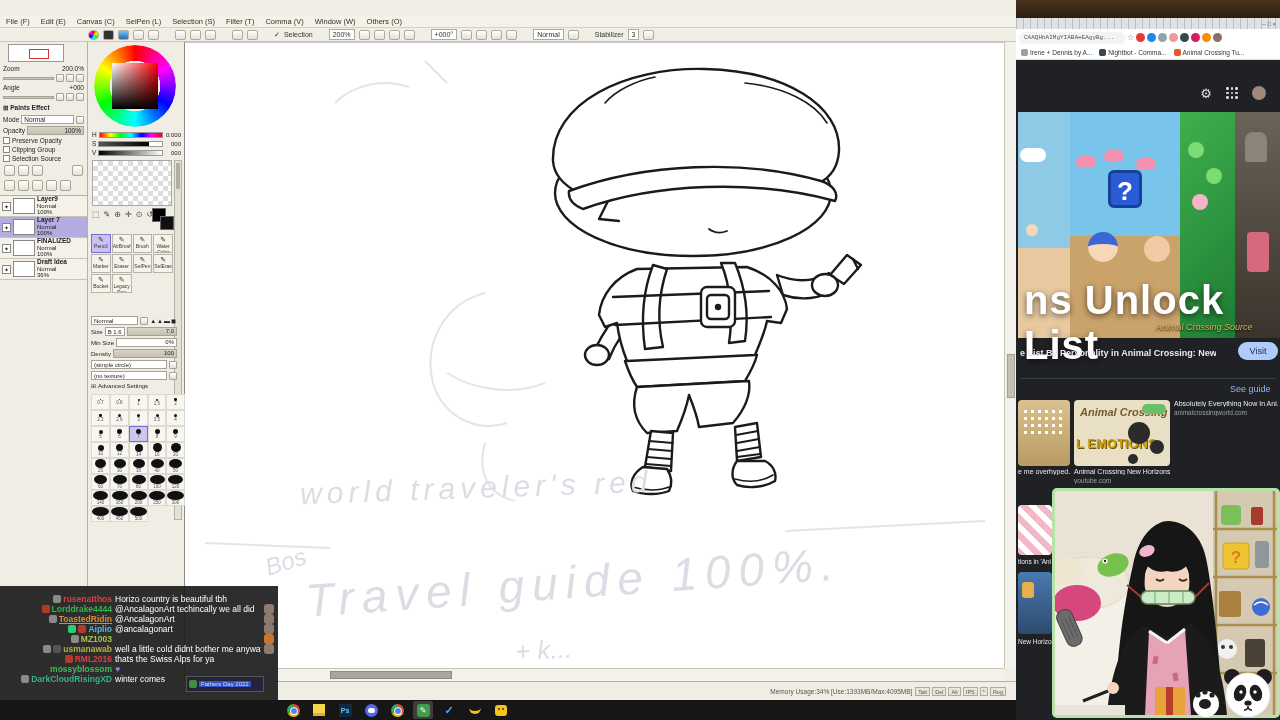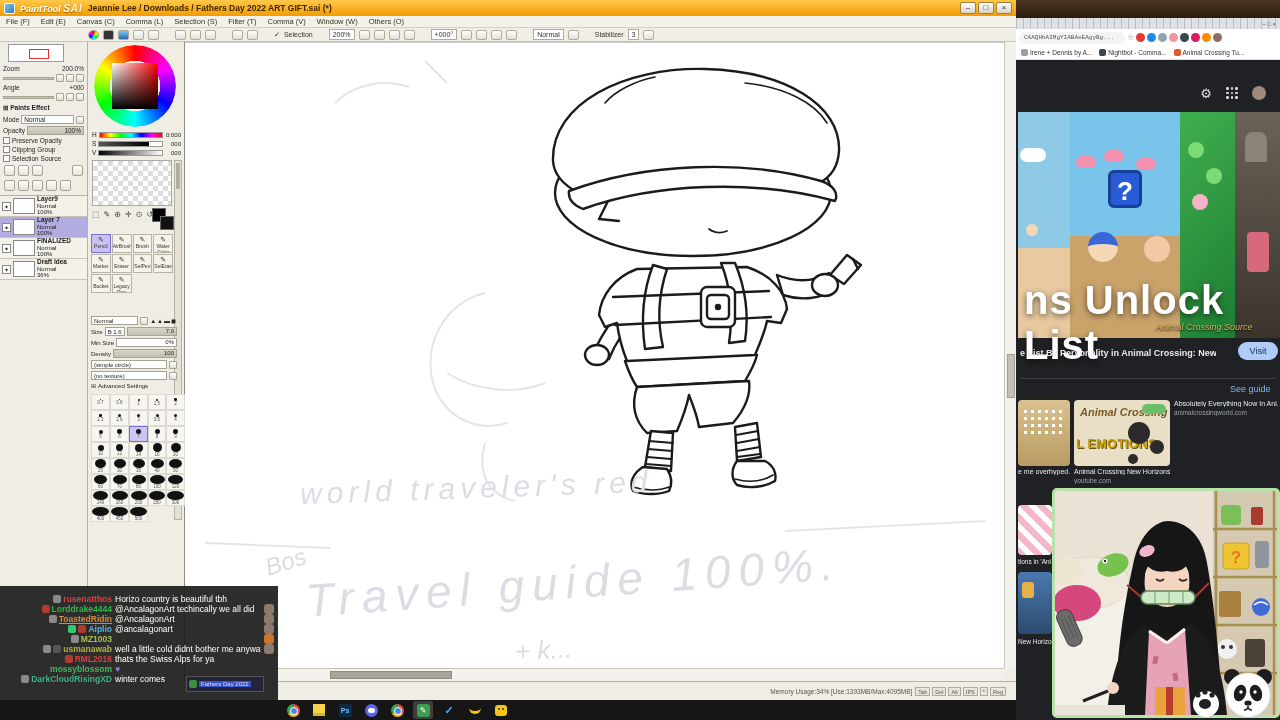--- a/index.html
+++ b/index.html
@@ -178,37 +178,27 @@
 
   svg{display:block;}
 </style>
 </head>
 <body>
 
 <div id="screen">
 
   <div class="abs sai">
 
-    <div class="abs sai-title">
-      <div class="sai-appicon"></div>
-      <div class="sai-logo"><span>PaintTool</span> <b>SAI</b></div>
-      <div class="sai-titletext">Jeannie Lee / Downloads / Fathers Day 2022 ART GIFT.sai (*)</div>
-      <div class="winbtns">
-        <div class="winbtn">–</div>
-        <div class="winbtn">□</div>
-        <div class="winbtn">×</div>
-      </div>
-    </div>
 
     <div class="abs sai-menu">
 
     <span>File (F)</span>
         <span>Edit (E)</span>
         <span>Canvas (C)</span>
-        <span>Comma (L)</span>
+        <span>SelPen (L)</span>
         <span>Selection (S)</span>
         <span>Filter (T)</span>
         <span>Comma (V)</span>
         <span>Window (W)</span>
         <span>Others (O)</span>
       </div>
 
     <div class="abs sai-tb">
       <div class="tbtn" style="border-radius:50%;background:conic-gradient(#f00,#ff0,#0f0,#0ff,#00f,#f0f,#f00);"></div>
       <div class="tbtn" style="background:#333;"></div>

